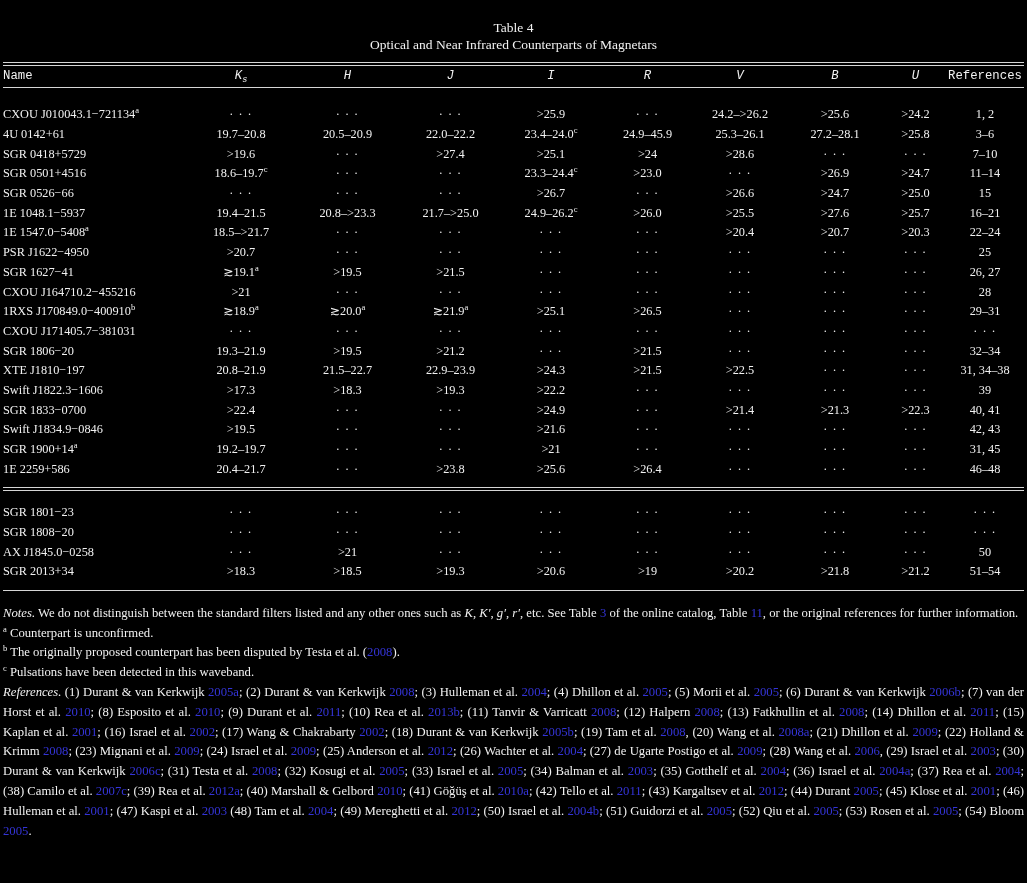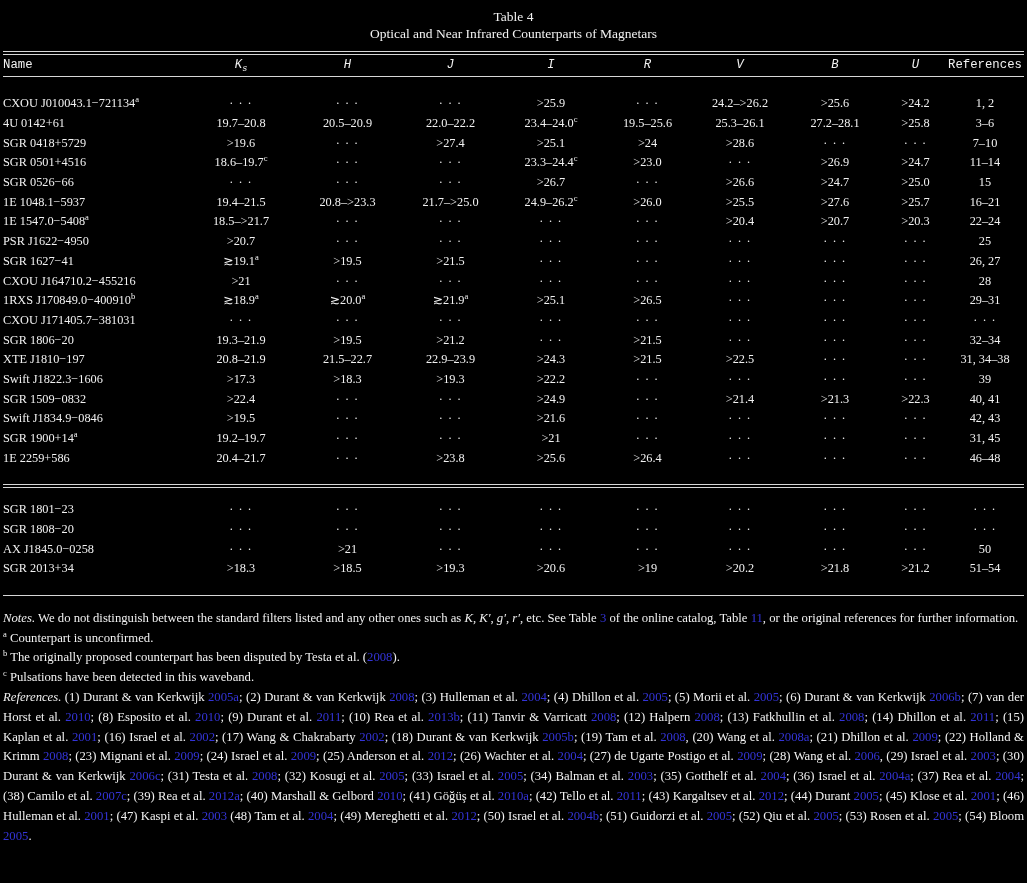--- a/index.html
+++ b/index.html
@@ -1,37 +1,37 @@
 <!DOCTYPE html>
 <html><head>
 <meta charset="utf-8">
 <style>
   html,body{margin:0;padding:0;}
   body{
     width:1027px;height:883px;overflow:hidden;
     background:#000;color:#f2f2f2;
     font-family:"Liberation Serif","DejaVu Serif",serif;
   }
-  .page{position:relative;width:1021px;margin:1px auto;padding-top:7px;}
+  .page{position:relative;width:1021px;margin:12px auto;padding-top:7px;}
   .title-line{text-align:center;font-size:13.5px;line-height:17px;}
   table{
     width:1021px;margin-top:9px;border-collapse:collapse;table-layout:fixed;
     border-top:4px double #d6d6d6;border-bottom:1px solid #d6d6d6;
     font-size:12.3px;
   }
   th{
     font-weight:normal;border-bottom:1px solid #d6d6d6;
     padding:3px 0 4px;text-align:center;font-size:12.3px;white-space:nowrap;font-family:Liberation Mono, monospace;
   }
   th.name-col{text-align:left;}
   td{height:19.7px;padding:0;text-align:center;white-space:nowrap;overflow:hidden;}
   td.name{text-align:left;}
   tbody tr:first-child td{padding-top:17px;}
   tbody.section2 tr:first-child td{border-top:4px double #d6d6d6;padding-top:12px;}
-  tbody tr:last-child td{padding-bottom:16px;}
+  tbody tr:last-child td{padding-bottom:8px;}
   sup{font-size:8.5px;line-height:0;}
   sub{font-size:8.5px;line-height:0;}
   .dots{letter-spacing:1px;color:#e9e9e9;}
   .bottom{margin-top:13px;font-size:12.7px;line-height:19.8px;text-align:justify;}
   .bottom p{margin:0;}
   .blk-label{font-style:italic;}
   a.lnk{color:#3434d8;text-decoration:none;cursor:pointer;}
   .fn{margin:0;}
 </style>
 </head>
@@ -80,21 +80,21 @@
           <td>&gt;25.6</td>
           <td>&gt;24.2</td>
           <td>1, 2</td>
         </tr>
         <tr>
           <td class="name">4U 0142+61</td>
           <td>19.7–20.8</td>
           <td>20.5–20.9</td>
           <td>22.0–22.2</td>
           <td>23.4–24.0<sup>c</sup></td>
-          <td>19.5–25.6</td>
+          <td>24.9–45.9</td>
           <td>25.3–26.1</td>
           <td>27.2–28.1</td>
           <td>&gt;25.8</td>
           <td>3–6</td>
         </tr>
         <tr>
           <td class="name">SGR 0418+5729</td>
           <td>&gt;19.6</td>
           <td class="dots">· · ·</td>
           <td>&gt;27.4</td>
@@ -243,21 +243,21 @@
           <td>&gt;18.3</td>
           <td>&gt;19.3</td>
           <td>&gt;22.2</td>
           <td class="dots">· · ·</td>
           <td class="dots">· · ·</td>
           <td class="dots">· · ·</td>
           <td class="dots">· · ·</td>
           <td>39</td>
         </tr>
         <tr>
-          <td class="name">SGR 1509−0832</td>
+          <td class="name">SGR 1833−0700</td>
           <td>&gt;22.4</td>
           <td class="dots">· · ·</td>
           <td class="dots">· · ·</td>
           <td>&gt;24.9</td>
           <td class="dots">· · ·</td>
           <td>&gt;21.4</td>
           <td>&gt;21.3</td>
           <td>&gt;22.3</td>
           <td>40, 41</td>
         </tr>

